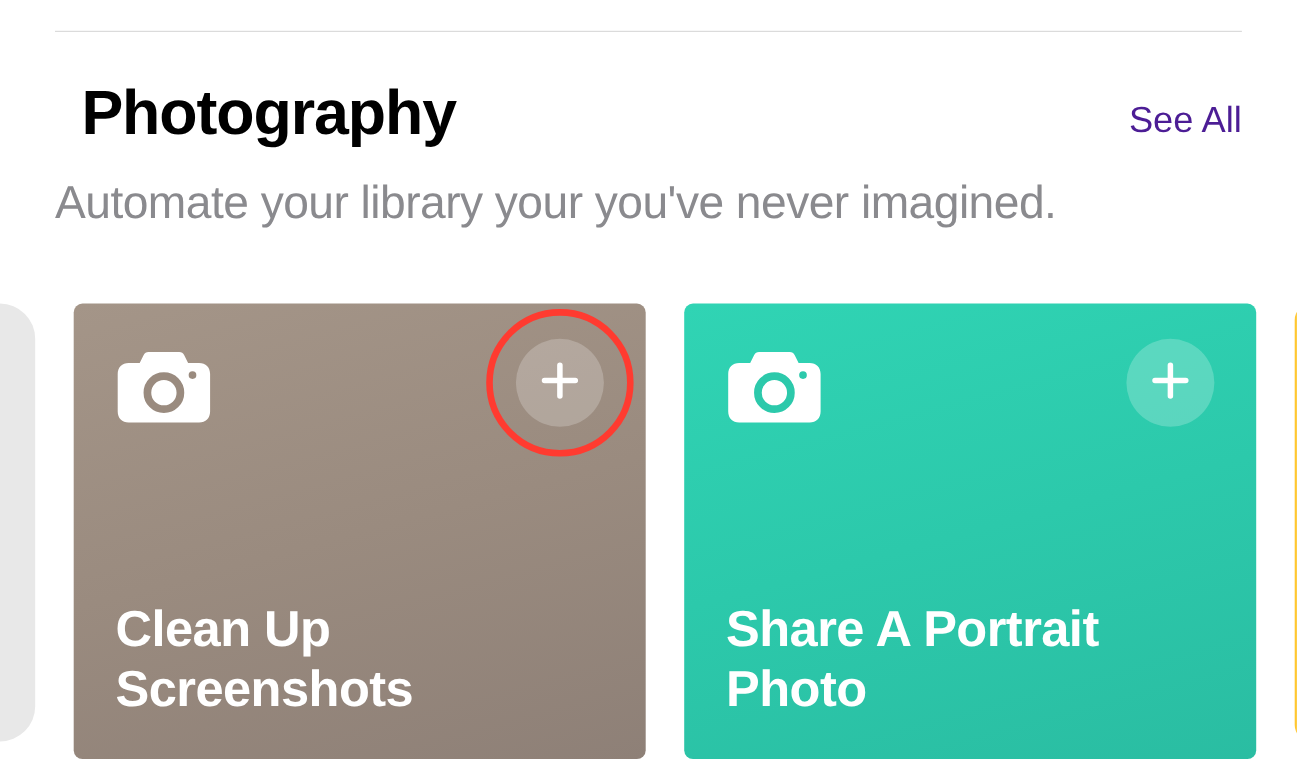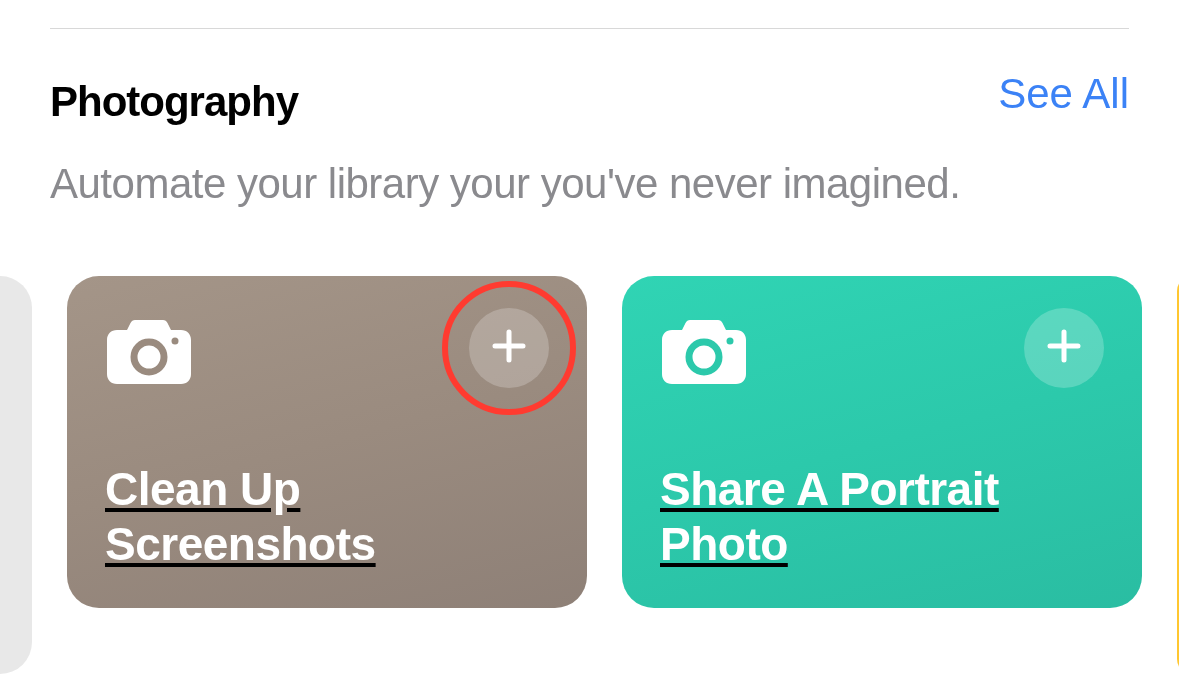--- a/index.html
+++ b/index.html
@@ -30,30 +30,31 @@
       position: absolute;
       top: 70px;
       left: 50px;
       right: 50px;
       display: flex;
       justify-content: space-between;
       align-items: flex-end;
     }
     
     .section-title {
-      font-size: 42px;
+      font-size: 57px;
       font-weight: 700;
       color: #000000;
       letter-spacing: -1px;
+      margin-left: 24px;
     }
     
     .see-all {
-      font-size: 42px;
+      font-size: 33px;
       font-weight: 400;
-      color: #3b82f6;
+      color: #4c1d95;
       cursor: pointer;
       padding-bottom: 8px;
     }
     
     .subtitle {
       position: absolute;
       top: 160px;
       left: 50px;
       right: 50px;
       font-size: 42px;
@@ -77,29 +78,28 @@
       width: 32px;
       height: 398px;
       border-radius: 0 40px 40px 0;
       background: #e8e8e8;
       flex-shrink: 0;
     }
     
     .card {
       position: relative;
       width: 520px;
-      height: 332px;
-      border-radius: 32px;
+      height: 414px;
+      border-radius: 8px;
       padding: 32px 38px;
       display: flex;
       flex-direction: column;
       justify-content: space-between;
       flex-shrink: 0;
       cursor: pointer;
-      text-decoration: underline;
     }
     
     .card-brown {
       background: linear-gradient(165deg, #a49588 0%, #9a8b7f 50%, #8e8077 100%);
     }
     
     .card-teal {
       background: linear-gradient(165deg, #30d4b4 0%, #2cc9ab 50%, #2abda2 100%);
     }
     

